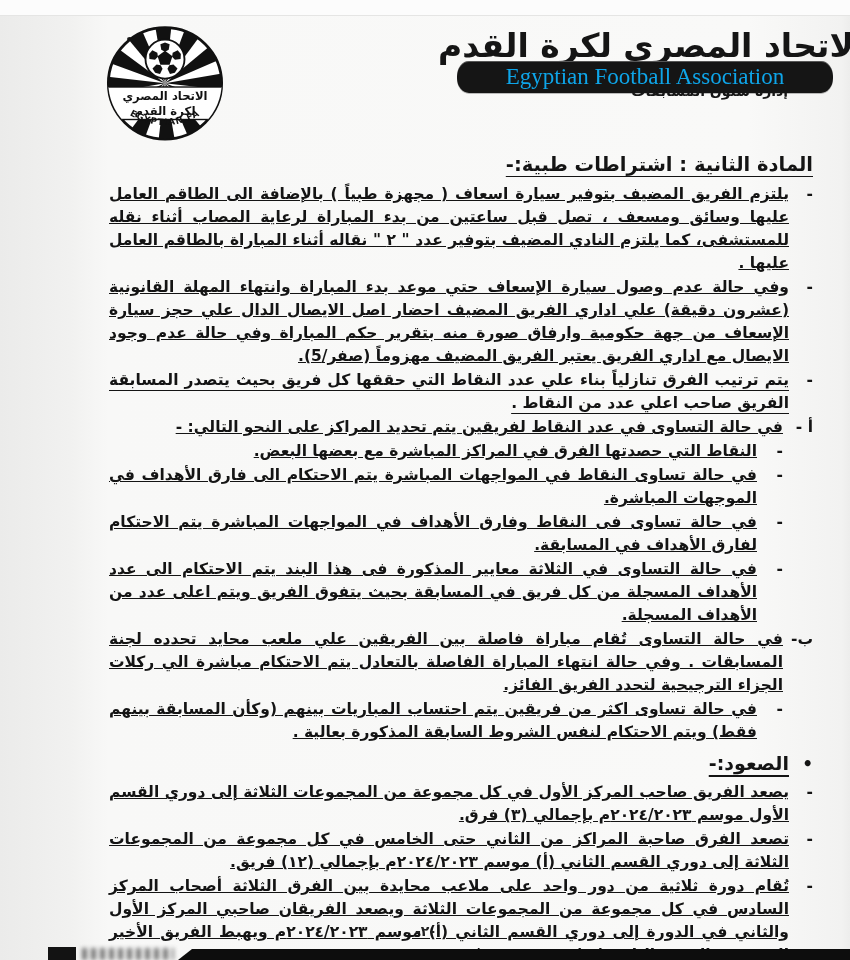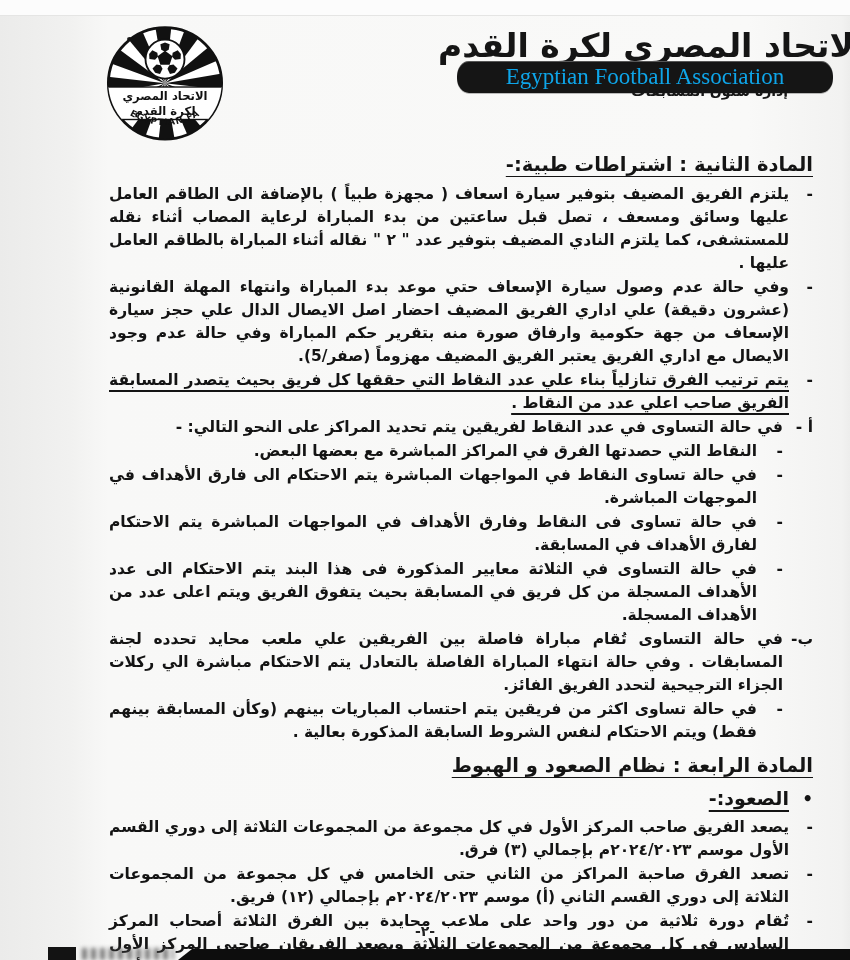--- a/index.html
+++ b/index.html
@@ -37,21 +37,21 @@
     color:#141414;font-weight:bold;
     font-size:15.5px;line-height:23px;
   }
   h2.sec{
     margin:9px 0 5px;font-size:19.5px;line-height:26px;font-weight:bold;text-align:right;text-decoration:underline;
   }
   .u{text-decoration:underline;text-decoration-thickness:2px;text-underline-offset:5px;}
   .item{display:flex;margin:0 0 1px;}
   .marker{flex:none;width:24px;text-align:right;}
   .marker-ab{flex:none;width:30px;text-align:right;}
-  .txt{flex:1;}
+  .txt{flex:1;text-decoration:underline;}
   .sub{margin-right:30px;}
   .sub .marker{width:26px;}
   .subhead{display:flex;align-items:baseline;margin:7px 0 4px;font-size:19px;line-height:25px;}
   .subhead .dot{flex:none;width:24px;font-size:17px;}
   .gap-top{margin-top:13px;}
   
   .pagenum{
     position:absolute;bottom:21px;left:0;right:0;text-align:center;
     font-size:14px;font-weight:bold;color:#222;direction:rtl;
   }
@@ -167,21 +167,20 @@
     </div>
     <div class="item">
       <span class="marker-ab">ب-</span>
       <div class="txt">في حالة التساوى تُقام مباراة فاصلة بين الفريقين علي ملعب محايد تحدده لجنة المسابقات . وفي حالة انتهاء المباراة الفاصلة بالتعادل يتم الاحتكام مباشرة الي ركلات الجزاء الترجيحية لتحدد الفريق الفائز.</div>
     </div>
     <div class="item sub">
       <span class="marker">-</span>
       <div class="txt">في حالة تساوى اكثر من فريقين يتم احتساب المباريات بينهم (وكأن المسابقة بينهم فقط) ويتم الاحتكام لنفس الشروط السابقة المذكورة بعالية .</div>
     </div>
 
-    <h2 class="sec u gap-top">المادة الرابعة : نظام الصعود و الهبوط</h2>
 
     <div class="subhead">
       <span class="dot">•</span>
       <span class="u">الصعود:-</span>
     </div>
     <div class="item">
       <span class="marker">-</span>
       <div class="txt">يصعد الفريق صاحب المركز الأول في كل مجموعة من المجموعات الثلاثة إلى دوري القسم الأول موسم ٢٠٢٤/٢٠٢٣م بإجمالي (٣) فرق.</div>
     </div>
     <div class="item">

